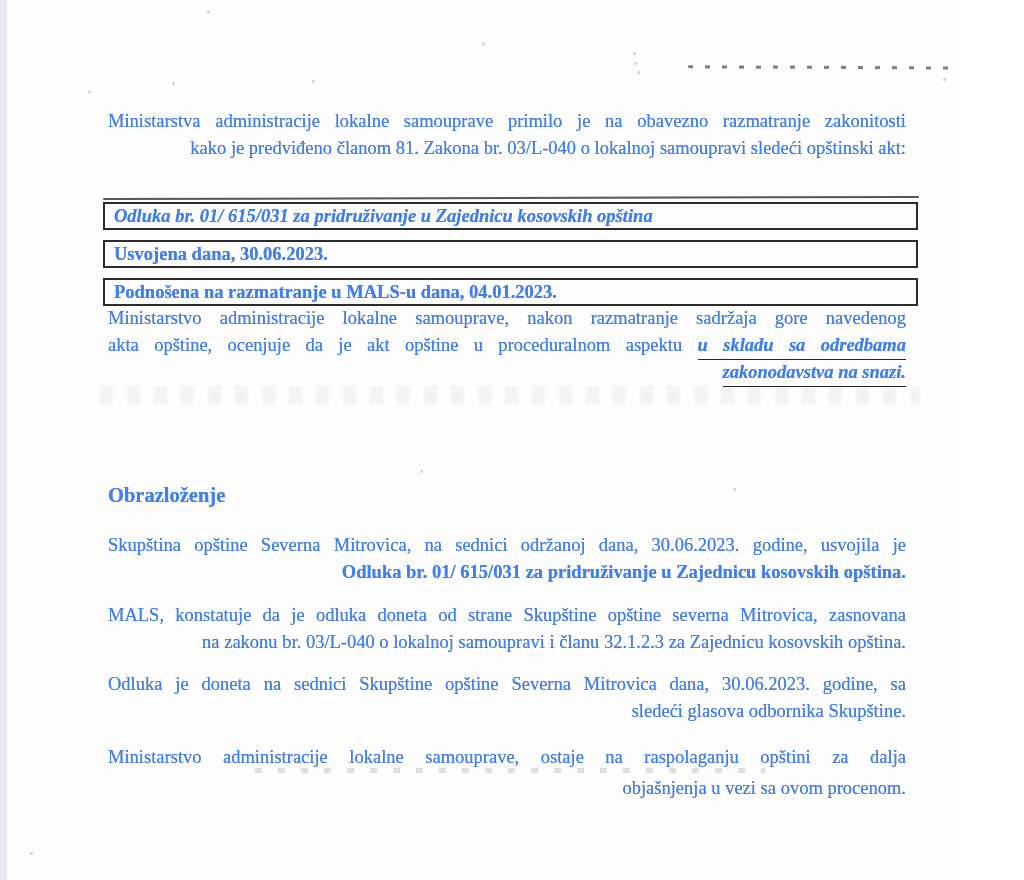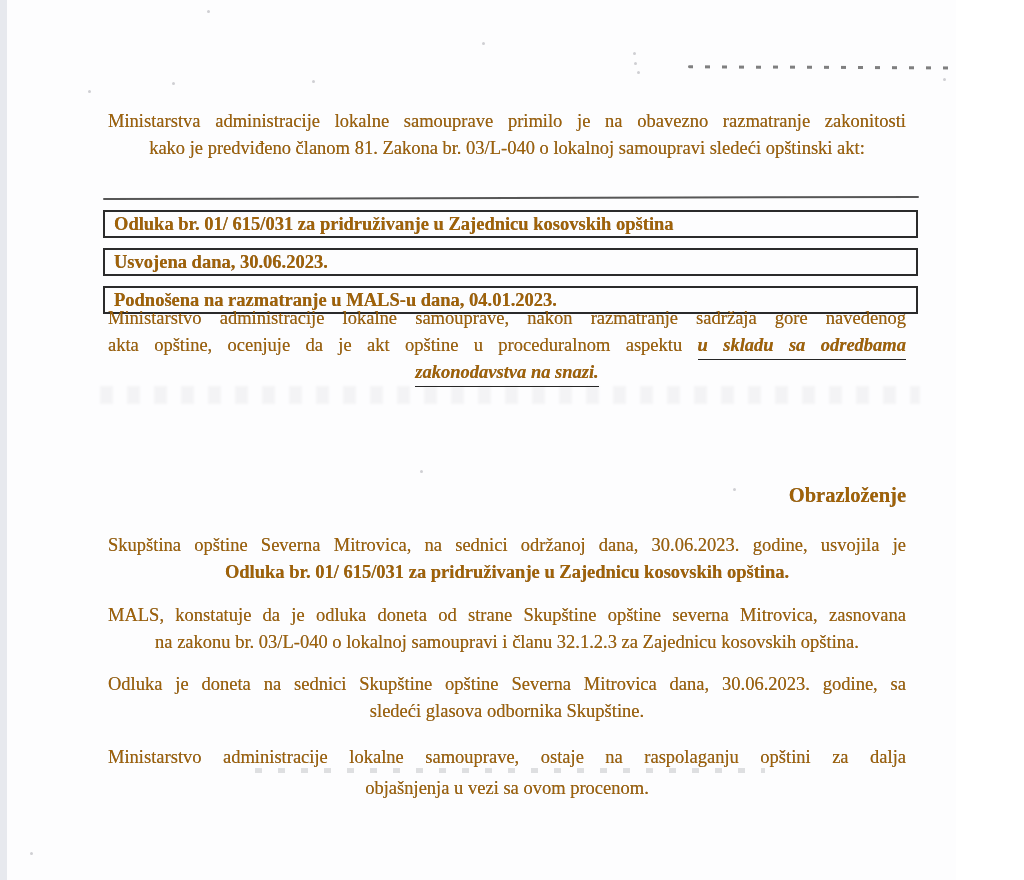--- a/index.html
+++ b/index.html
@@ -1,42 +1,42 @@
 <!DOCTYPE html>
 <html><head>
 <meta charset="utf-8">
 <style>
   html,body{margin:0;padding:0;background:#ffffff;}
   .scan{
     position:relative;width:956px;height:880px;overflow:hidden;
-    background:#fdfdfe;color:#a16207;
+    background:#fdfdfe;color:#3b82f6;
     font-family:"Liberation Serif","DejaVu Serif",serif;
     -webkit-font-smoothing:antialiased;
   }
   .txt{text-shadow:0 0 .6px rgba(25,25,25,.55);}
   .block{position:absolute;left:108px;width:798px;font-size:18.5px;}
-  .line{line-height:27px;text-align:center;}
+  .line{line-height:27px;text-align:right;}
   .line.j{text-align:justify;text-align-last:justify;}
   .emph{font-weight:bold;font-style:italic;border-bottom:1.6px solid #262626;padding-bottom:4px;}
   .bold{font-weight:bold;}
 
   
   .act-table{position:absolute;left:103px;top:202px;width:815px;}
   .trow{
     border:2px solid #2b2b2b;height:22px;line-height:22px;
     padding:1px 6px 1px 9px;margin-top:10px;
     font-weight:bold;font-size:18.5px;background:transparent;
   }
-  .trow:first-child{margin-top:8px;}
+  .trow:first-child{margin-top:0;font-style:italic;}
   .table-top-line{
     position:absolute;left:103px;top:197px;width:816px;height:2px;
     background:#3a3a3a;transform:rotate(-0.15deg);border-radius:2px;opacity:.85;
   }
 
-  .heading{position:absolute;left:108px;top:484px;width:798px;text-align:right;
+  .heading{position:absolute;left:108px;top:484px;width:798px;text-align:left;
     font-weight:bold;font-size:20.5px;}
 
   
   .left-strip{position:absolute;left:0;top:0;width:7px;height:880px;background:#e7e9ee;}
   .right-line-top{position:absolute;left:1008px;top:0;width:2px;height:400px;background:#5c5c5c;transform:rotate(.1deg);}
   .right-line-bottom{position:absolute;left:1008px;top:396px;width:4px;height:484px;background:#181818;transform:rotate(.15deg);}
   .noise-line{
     position:absolute;left:688px;top:66px;width:320px;height:3px;opacity:.65;
     background:repeating-linear-gradient(90deg,#3c3c3c 0 5px,transparent 5px 17px);
     transform:rotate(.25deg);border-radius:2px;

